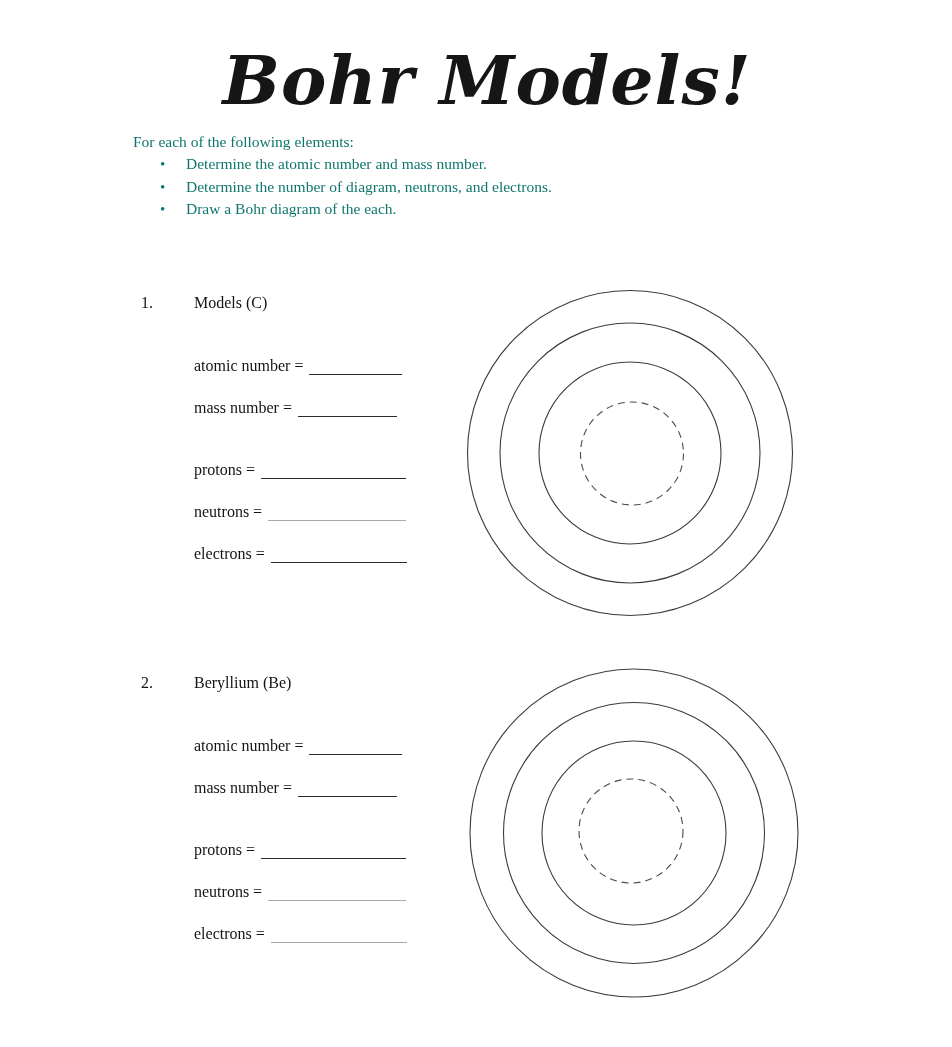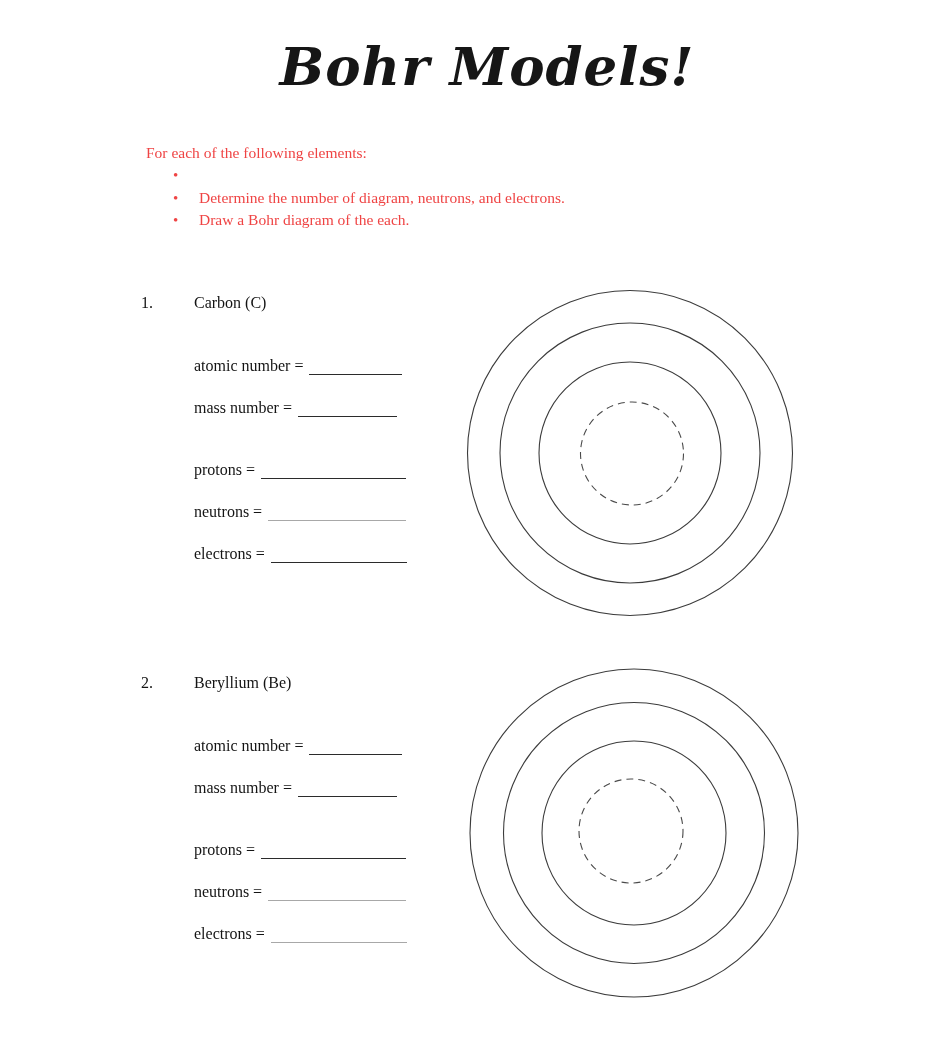--- a/index.html
+++ b/index.html
@@ -9,43 +9,42 @@
     height: 1047px;
     background: #ffffff;
     font-family: "Liberation Serif", "DejaVu Serif", serif;
     color: #1f1f1f;
     overflow: hidden;
   }
 
   
   .title {
     position: absolute;
-    top: 34px;
+    top: 48px;
     left: 0;
     right: 0;
     text-align: center;
     padding-left: 22px;
     font-family: "DejaVu Serif", serif;
     font-style: italic;
     font-weight: 700;
-    font-size: 53px;
+    font-size: 68px;
     line-height: 64px;
     letter-spacing: 1px;
     color: #161616;
   }
 
   
   .instructions {
     position: absolute;
     left: 133px;
-    top: 142px;
+    top: 131px;
     font-size: 15.5px;
     line-height: 22.4px;
-    color: #ef4444;
-    margin-left: 13px;
+    color: #0f766e;
   }
   .bullet-list { margin-top: 0; }
   .bullet-row { display: flex; }
   .bullet-dot {
     width: 26px;
     margin-left: 27px;
     text-align: left;
     font-size: 15px;
   }
 
@@ -110,36 +109,37 @@
 
 <div class="page">
 
   <div class="title">Bohr Models!</div>
 
   <div class="instructions">
     <div>For each of the following elements:</div>
     <div class="bullet-list">
       <div class="bullet-row">
         <span class="bullet-dot">•</span>
+        <span>Determine the atomic number and mass number.</span>
       </div>
       <div class="bullet-row">
         <span class="bullet-dot">•</span>
         <span>Determine the number of diagram, neutrons, and electrons.</span>
       </div>
       <div class="bullet-row">
         <span class="bullet-dot">•</span>
         <span>Draw a Bohr diagram of the each.</span>
       </div>
     </div>
   </div>
 
   <section class="problem problem-1">
     <div class="prob-header">
       <span class="prob-num">1.</span>
-      <span class="prob-element">Carbon (C)</span>
+      <span class="prob-element">Models (C)</span>
     </div>
     <div class="fields">
       <div class="field-row">
         <span class="field-label">atomic number =</span>
         <span class="blank w-atomic"></span>
       </div>
       <div class="field-row">
         <span class="field-label">mass number =</span>
         <span class="blank w-mass"></span>
       </div>

